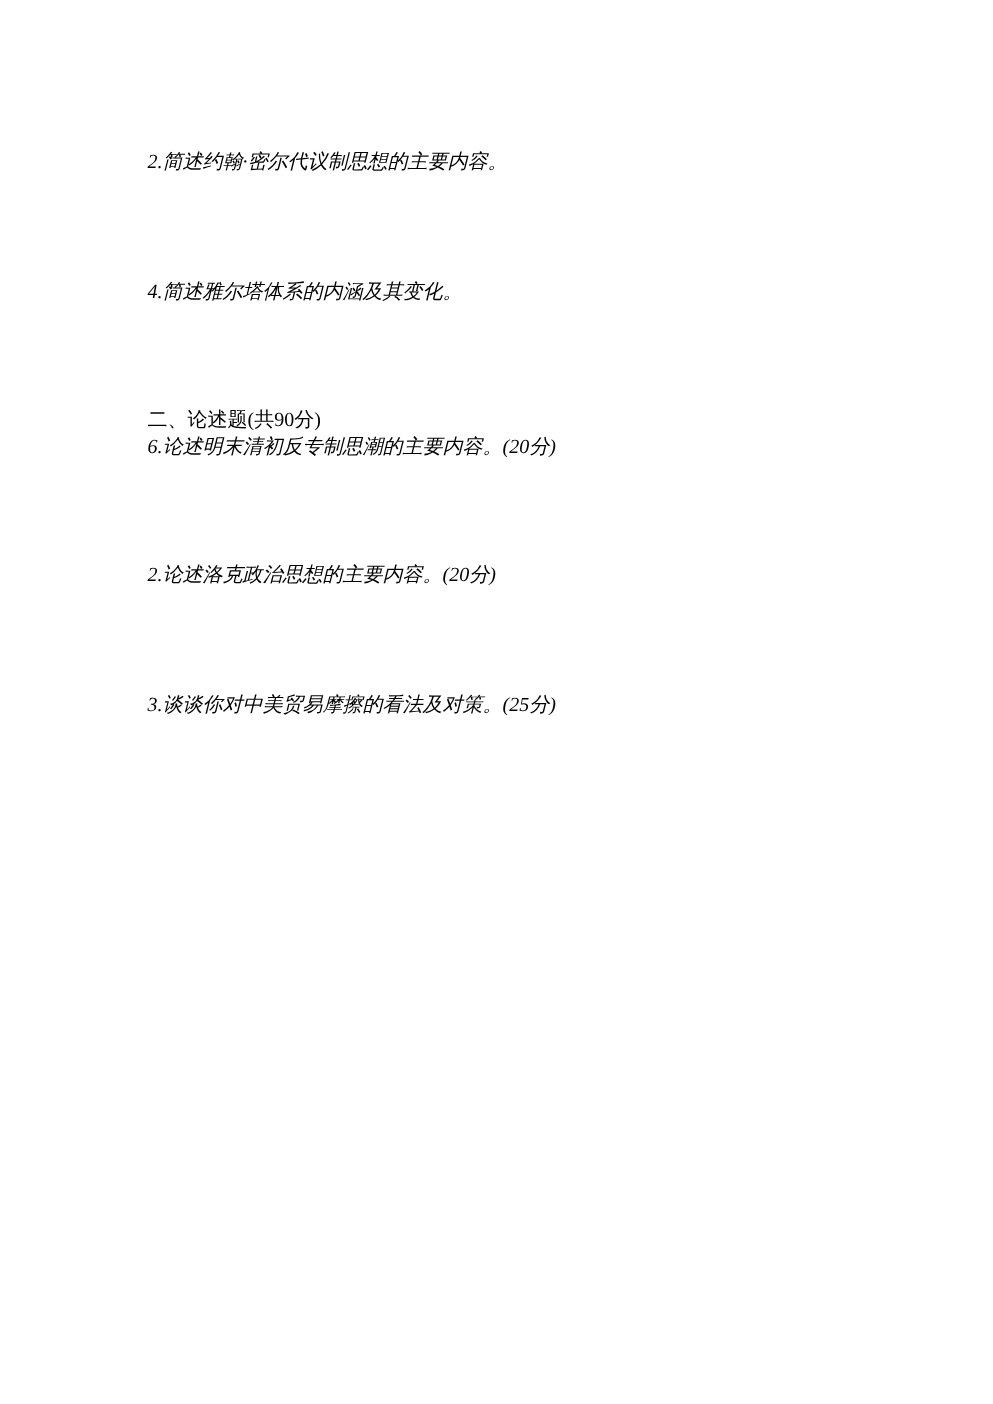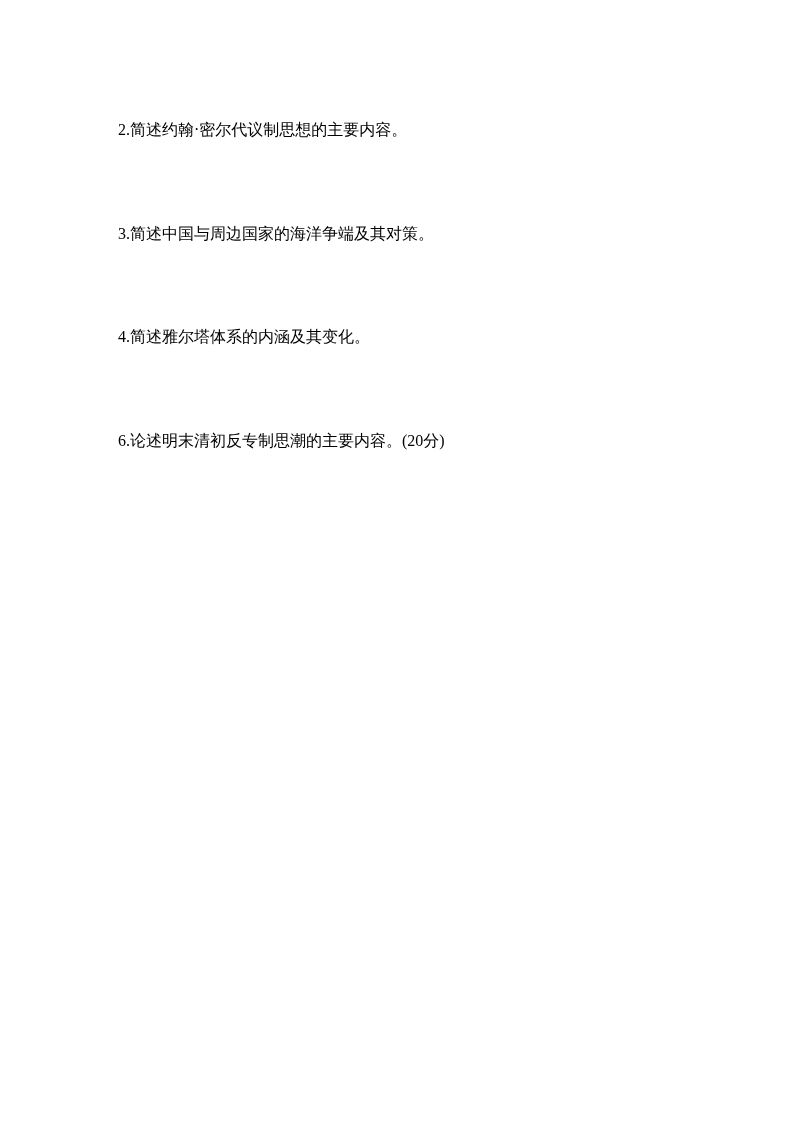--- a/index.html
+++ b/index.html
@@ -26,34 +26,37 @@
     margin: 0;
     font-size: 16px;
     line-height: 20.6px;
     white-space: nowrap;
     color: #000000;
     font-weight: normal;
   }
   
   .gap-after {
     margin-bottom: 83px;
+    font-style: italic;
   }
 </style>
 </head>
 <body>
 
 <div class="page">
   <div class="content">
 
     <p class="line gap-after">2.简述约翰·密尔代议制思想的主要内容。</p>
 
-    <p class="line gap-after">3.简述中国与周边国家的海洋争端及其对策。</p>
 
     <p class="line gap-after">4.简述雅尔塔体系的内涵及其变化。</p>
 
+    <p class="line">二、论述题(共90分)</p>
 
     <p class="line gap-after">6.论述明末清初反专制思潮的主要内容。(20分)</p>
 
+    <p class="line gap-after">2.论述洛克政治思想的主要内容。(20分)</p>
 
+    <p class="line gap-after">3.谈谈你对中美贸易摩擦的看法及对策。(25分)</p>
 
 
   </div>
 </div>
 
 </body></html>

